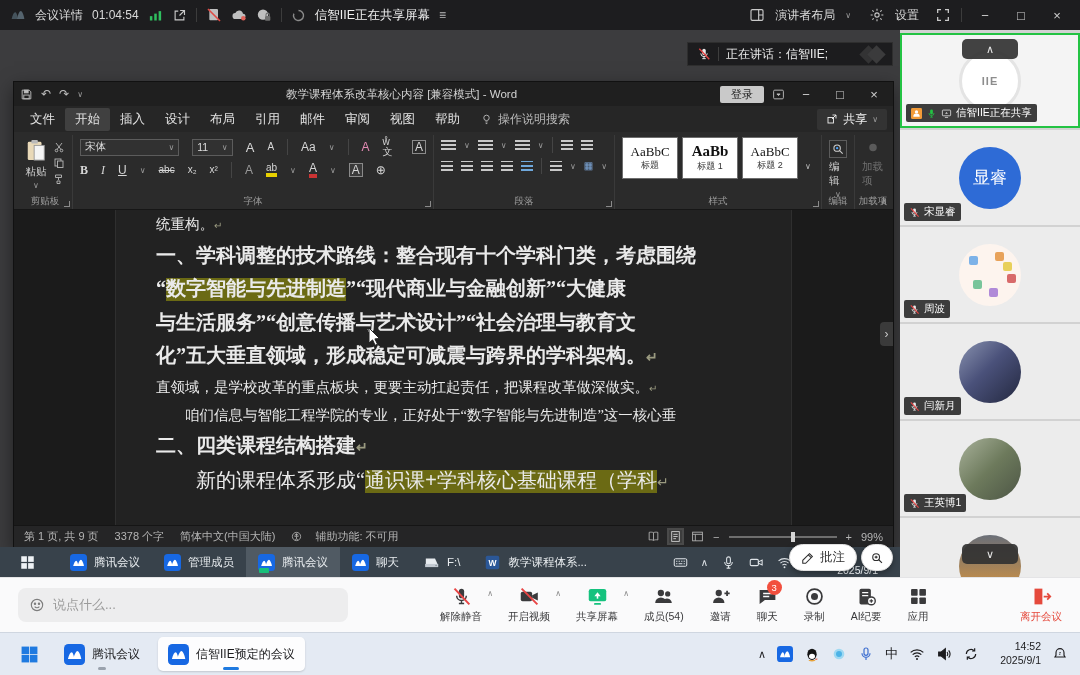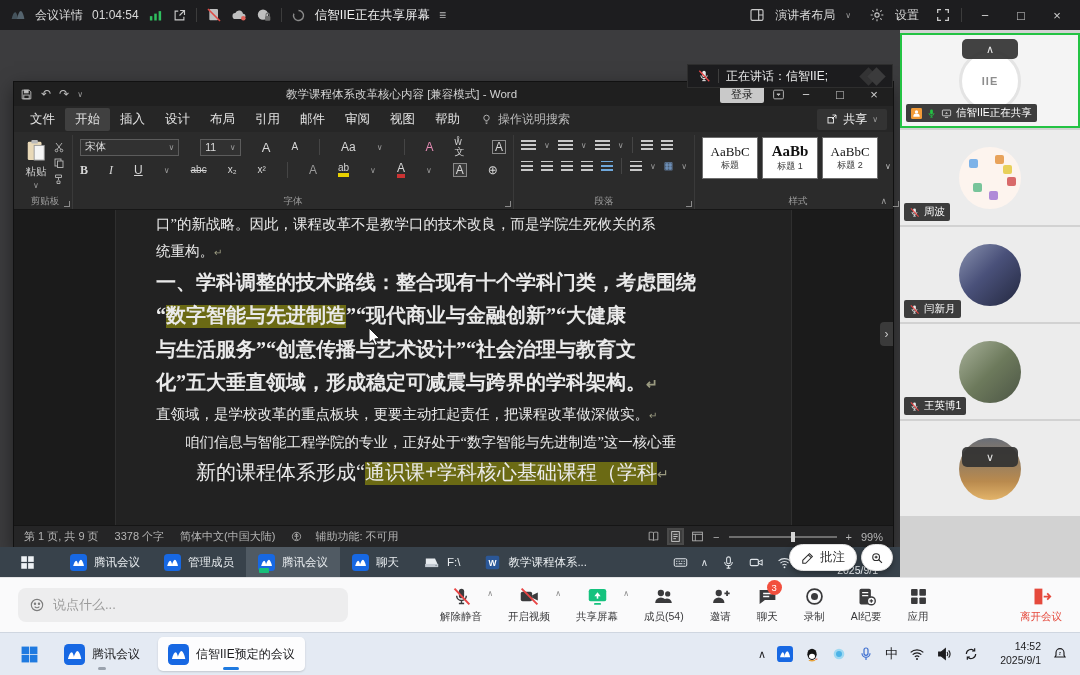--- a/index.html
+++ b/index.html
@@ -18,21 +18,21 @@
   .winctl{width:26px;text-align:center;font-size:13px;color:#cfcfcf;}
   .share-title{color:#f0f0f0;font-size:12.5px;}
 
   
   .main{position:absolute;top:30px;left:0;width:1080px;height:547px;display:flex;}
   .share{position:relative;width:900px;height:547px;background:#3c3c3e;overflow:hidden;}
   .sidebar{position:relative;width:180px;height:547px;background:#d2d2d2;overflow:hidden;padding-top:3px;}
 
   
   .speakbar{position:absolute;top:12px;right:7px;width:206px;height:24px;background:#1c1c1e;
-    border:1px solid #2e2e2e;display:flex;align-items:center;gap:7px;padding:0 9px;z-index:5;margin-top:22px;}
+    border:1px solid #2e2e2e;display:flex;align-items:center;gap:7px;padding:0 9px;z-index:5;}
   .speakbar .txt{color:#ececec;font-size:12px;white-space:nowrap;}
   .speakbar .wm{margin-left:auto;display:flex;opacity:.5;}
   .wm i{display:block;width:13px;height:13px;background:#4a4a4a;transform:rotate(45deg);}
   .wm i+i{margin-left:-5px;background:#5a5a5a;}
 
   
   .word{position:absolute;left:14px;top:52px;width:879px;height:465px;background:#262626;
     box-shadow:0 0 0 1px #111,0 6px 18px rgba(0,0,0,.5);display:flex;flex-direction:column;color:#d8d8d8;}
   .wtitle{height:24px;background:#1f1f1f;display:flex;align-items:center;padding:0 6px;gap:8px;font-size:11px;}
   .wtitle .ic{width:13px;height:13px;color:#bfbfbf;}
@@ -49,21 +49,21 @@
   
   .ribbon{height:78px;background:#2b2b2b;border-bottom:1px solid #161616;display:flex;padding:3px 2px 0 4px;position:relative;}
   .rgroup{position:relative;padding:2px 7px 14px 7px;border-right:1px solid #3a3a3a;display:flex;gap:6px;}
   .rg-label{position:absolute;bottom:1px;left:0;right:0;text-align:center;font-size:9.5px;color:#9b9b9b;}
   .rg-dl{position:absolute;bottom:2px;right:2px;width:6px;height:6px;border-right:1px solid #8a8a8a;border-bottom:1px solid #8a8a8a;}
   .paste{display:flex;flex-direction:column;align-items:center;gap:2px;color:#cfcfcf;font-size:10.5px;padding-top:2px;}
   .paste .ic{width:22px;height:24px;}
   .clipmini{display:flex;flex-direction:column;justify-content:flex-start;gap:5px;padding-top:4px;}
   .clipmini .mi{width:12px;height:11px;color:#b9b9b9;}
   .fcol{display:flex;flex-direction:column;gap:5px;}
-  .frow{display:flex;align-items:center;gap:21px;}
+  .frow{display:flex;align-items:center;gap:13px;}
   .sel{border:1px solid #5c5c5c;background:#313131;color:#dedede;height:17px;display:flex;
     align-items:center;gap:8px;padding:0 4px;font-size:10.5px;}
   .gl{font-size:12px;color:#d6d6d6;line-height:1;}
   .gl.b{font-weight:bold;font-family:"Liberation Serif",serif;}
   .gl.i{font-style:italic;font-family:"Liberation Serif",serif;}
   .gl.u{text-decoration:underline;}
   .gl.st{text-decoration:line-through;}
   .mark-y{border-bottom:4px solid #e8d000;}
   .mark-r{border-bottom:4px solid #c33;}
   .boxA{border:1px solid #8a8a8a;padding:0 2px;}
@@ -492,28 +492,28 @@
               <span>加载项</span>
             </div>
             <span class="rg-label">加载项</span>
           </div>
 
           <span class="collapse">∧</span>
         </div>
 
         <div class="doc">
           <div class="page" id="doc-lines">
-              <p class="dl small"><span>口”的新战略。因此，课程改革不是教学口的技术改良，而是学院生死攸关的系</span></p>
               <p class="dl small"><span>统重构。</span><span class="pmark">↵</span></p>
               <p class="dl heading"><span>一、学科调整的技术路线：整合现有十个学科门类，考虑围绕</span></p>
               <p class="dl heading"><span>“</span><span class="hl">数字智能与先进制造</span><span>”“现代商业与金融创新”“大健康</span></p>
               <p class="dl heading"><span>与生活服务”“创意传播与艺术设计”“社会治理与教育文</span></p>
               <p class="dl heading"><span>化”五大垂直领域，形成稳定可减震与跨界的学科架构。</span><span class="pmark">↵</span></p>
               <p class="dl small"><span>直领域，是学校改革的重点板块，更要主动扛起责任，把课程改革做深做实。</span><span class="pmark">↵</span></p>
               <p class="dl small ind"><span>咱们信息与智能工程学院的专业，正好处于“数字智能与先进制造”这一核心垂</span></p>
+              <p class="dl heading"><span>二、四类课程结构搭建</span><span class="pmark">↵</span></p>
               <p class="dl large ind"><span>新的课程体系形成“</span><span class="hl">通识课+学科核心基础课程（学科</span><span class="pmark">↵</span></p>
             </div>
           <div class="pagechev">›</div>
         </div>
 
         <div class="wstatus">
           <span>第 1 页, 共 9 页</span>
           <span>3378 个字</span>
           <span>简体中文(中国大陆)</span>
           <span style="display:flex;align-items:center;gap:13px">
@@ -702,20 +702,33 @@
               </svg>
             </span>
             <span class="lic2">
               <svg viewBox="0 0 24 24" fill="none" stroke="#ddd" stroke-width="1.8">
                 <rect x="3" y="4.5" width="18" height="12.5" rx="1.5"></rect>
                 <path d="M12 8.5l3 3.8h-6z" fill="#ddd" stroke="none"></path>
                 <path d="M8.5 20.5h7"></path>
               </svg>
             </span>
             <span>信智IIE正在共享</span>
+          </div>
+        </div>
+        <div class="tile">
+          <div class="avatar av-init" style="background: rgb(46, 107, 214);">显睿</div>
+          <div class="plabel">
+            <span class="lic2">
+              <svg viewBox="0 0 24 24">
+                <path d="M12 3a3 3 0 0 1 3 3v5a3 3 0 0 1-6 0V6a3 3 0 0 1 3-3z" fill="#e8e8e8"></path>
+                <path d="M6.5 11a5.5 5.5 0 0 0 11 0M12 16.5V20M9 20h6" fill="none" stroke="#e8e8e8" stroke-width="1.7"></path>
+                <path d="M4 3l17 18" stroke="#e84545" stroke-width="2.3"></path>
+              </svg>
+            </span>
+            <span>宋显睿</span>
           </div>
         </div>
         <div class="tile">
           <div class="avatar av-collage">
             <i style="background: rgb(125, 178, 232); left: 10px; top: 12px;"></i>
             <i style="background: rgb(232, 162, 90); left: 36px; top: 8px;"></i>
             <i style="background: rgb(216, 106, 106); left: 48px; top: 30px;"></i>
             <i style="background: rgb(120, 196, 154); left: 14px; top: 36px;"></i>
             <i style="background: rgb(176, 138, 216); left: 30px; top: 44px;"></i>
             <i style="background: rgb(232, 208, 90); left: 44px; top: 18px;"></i>

